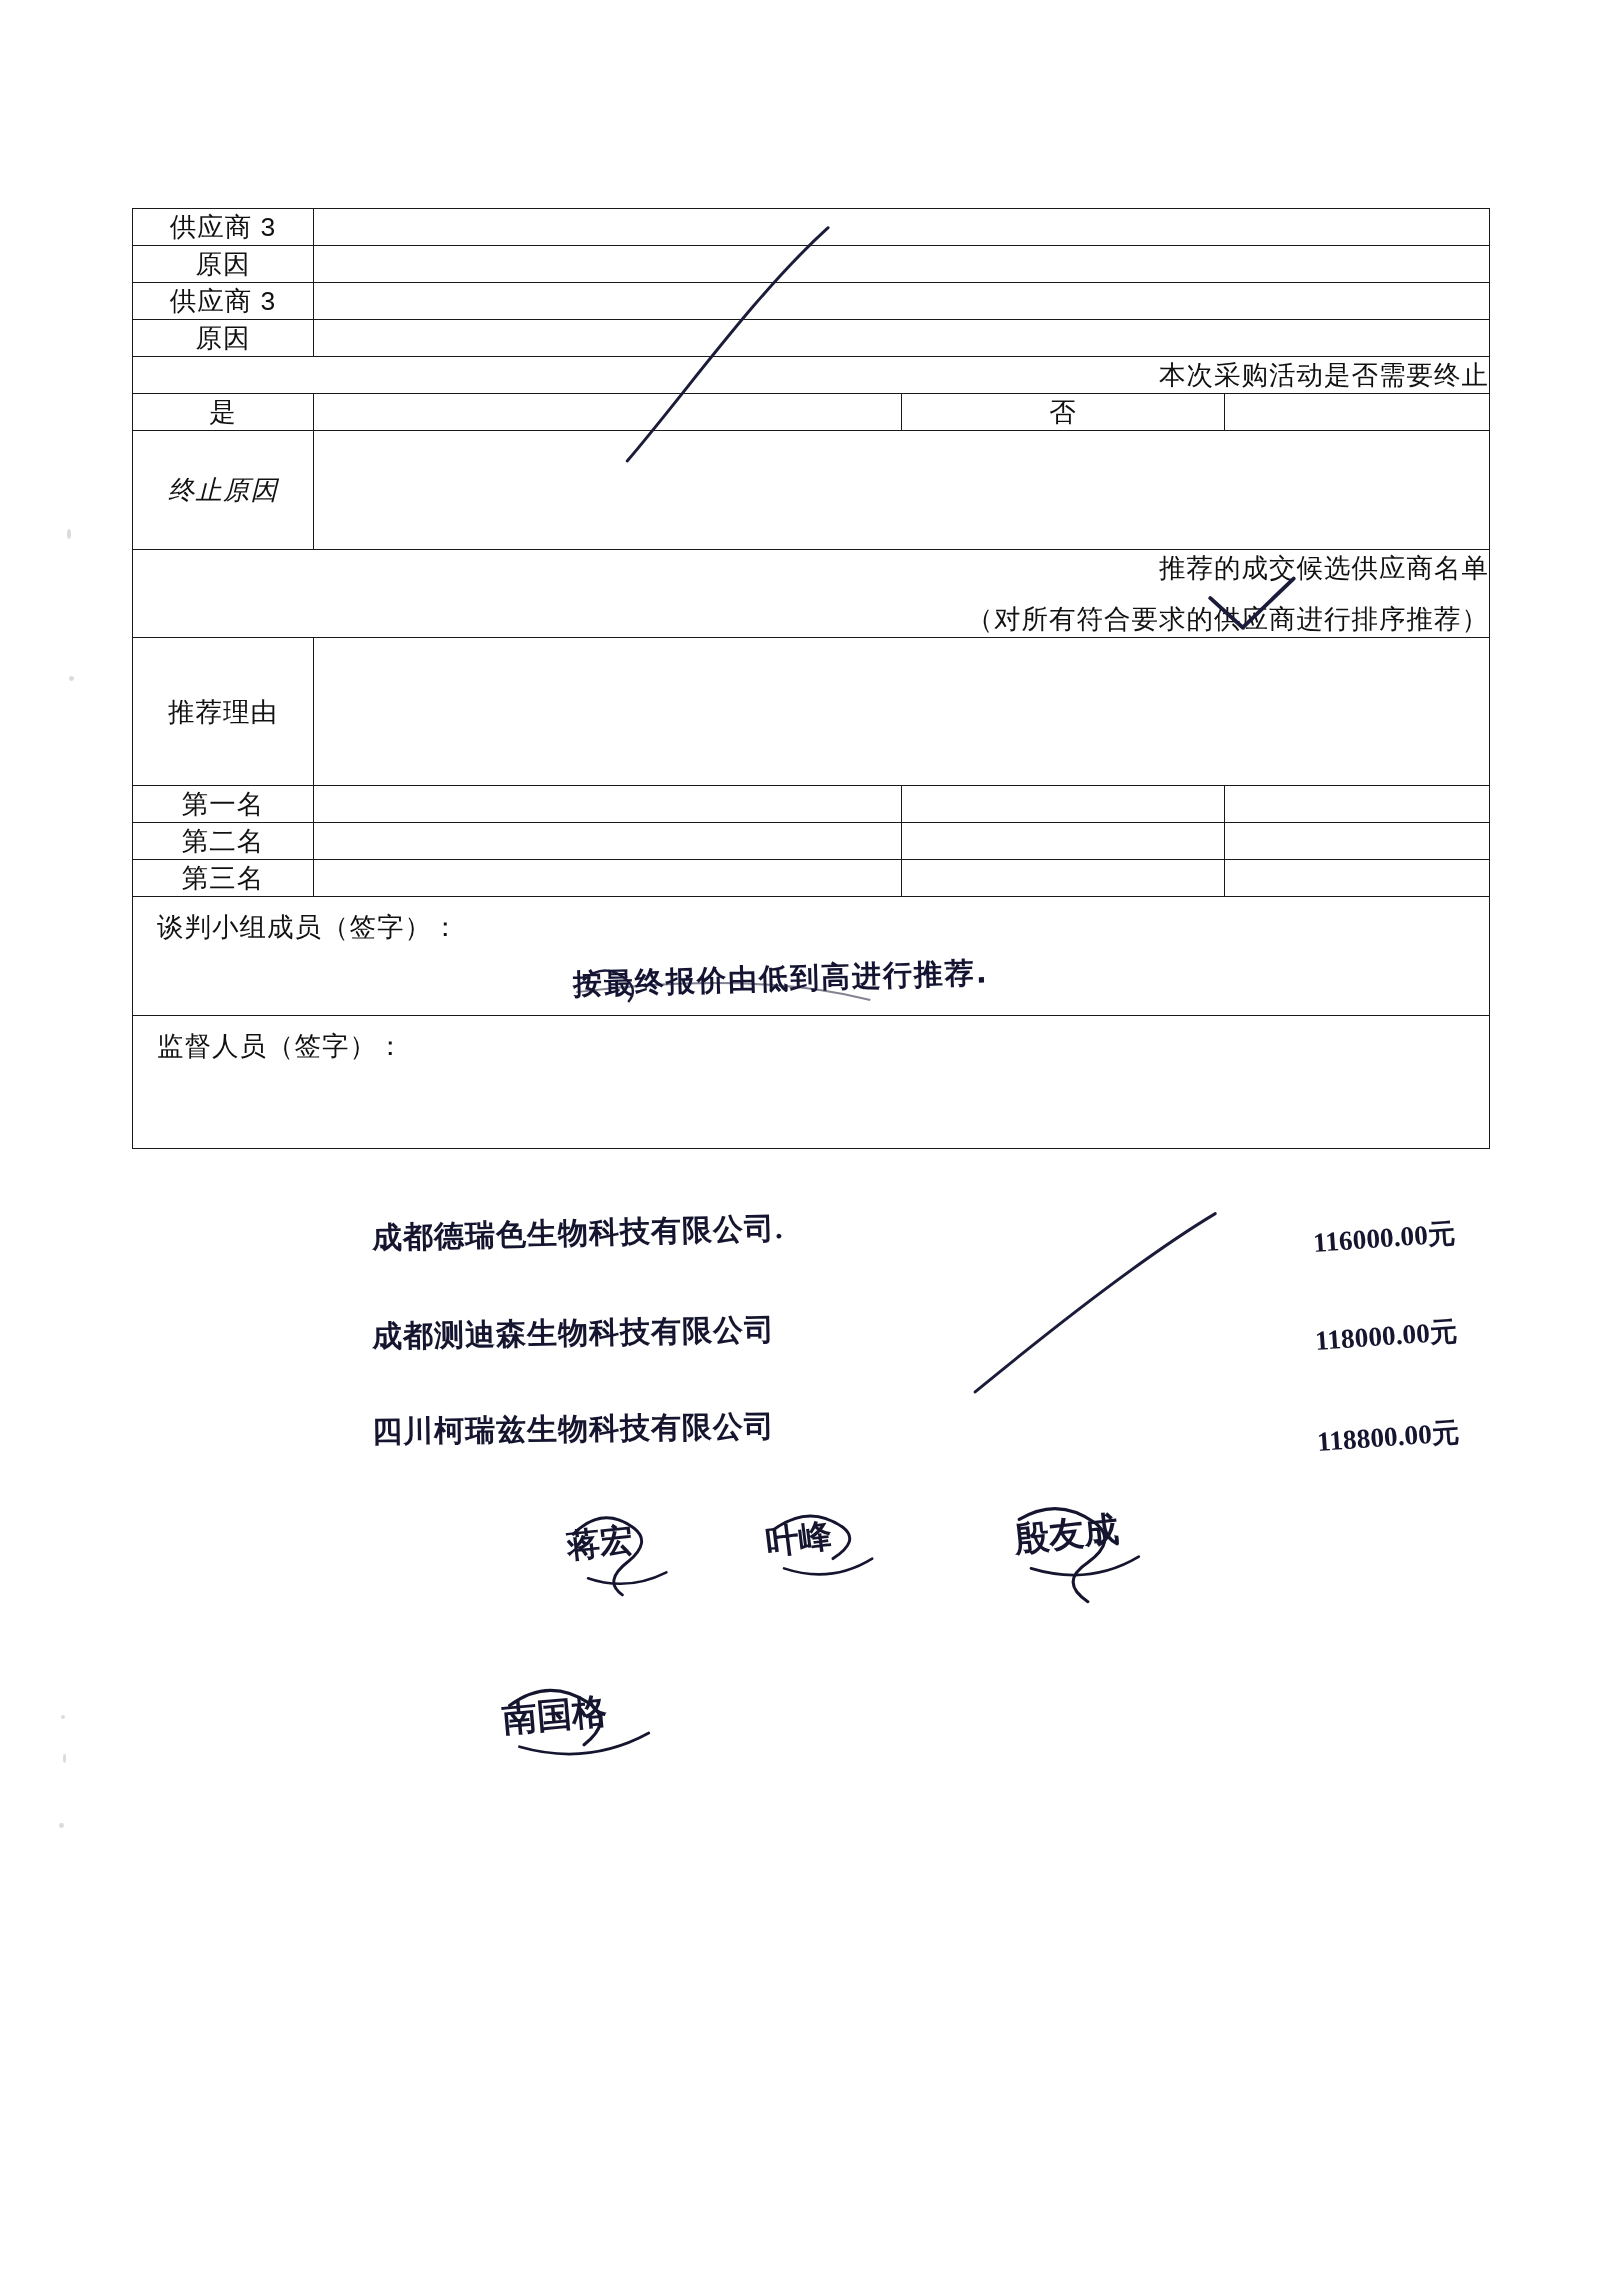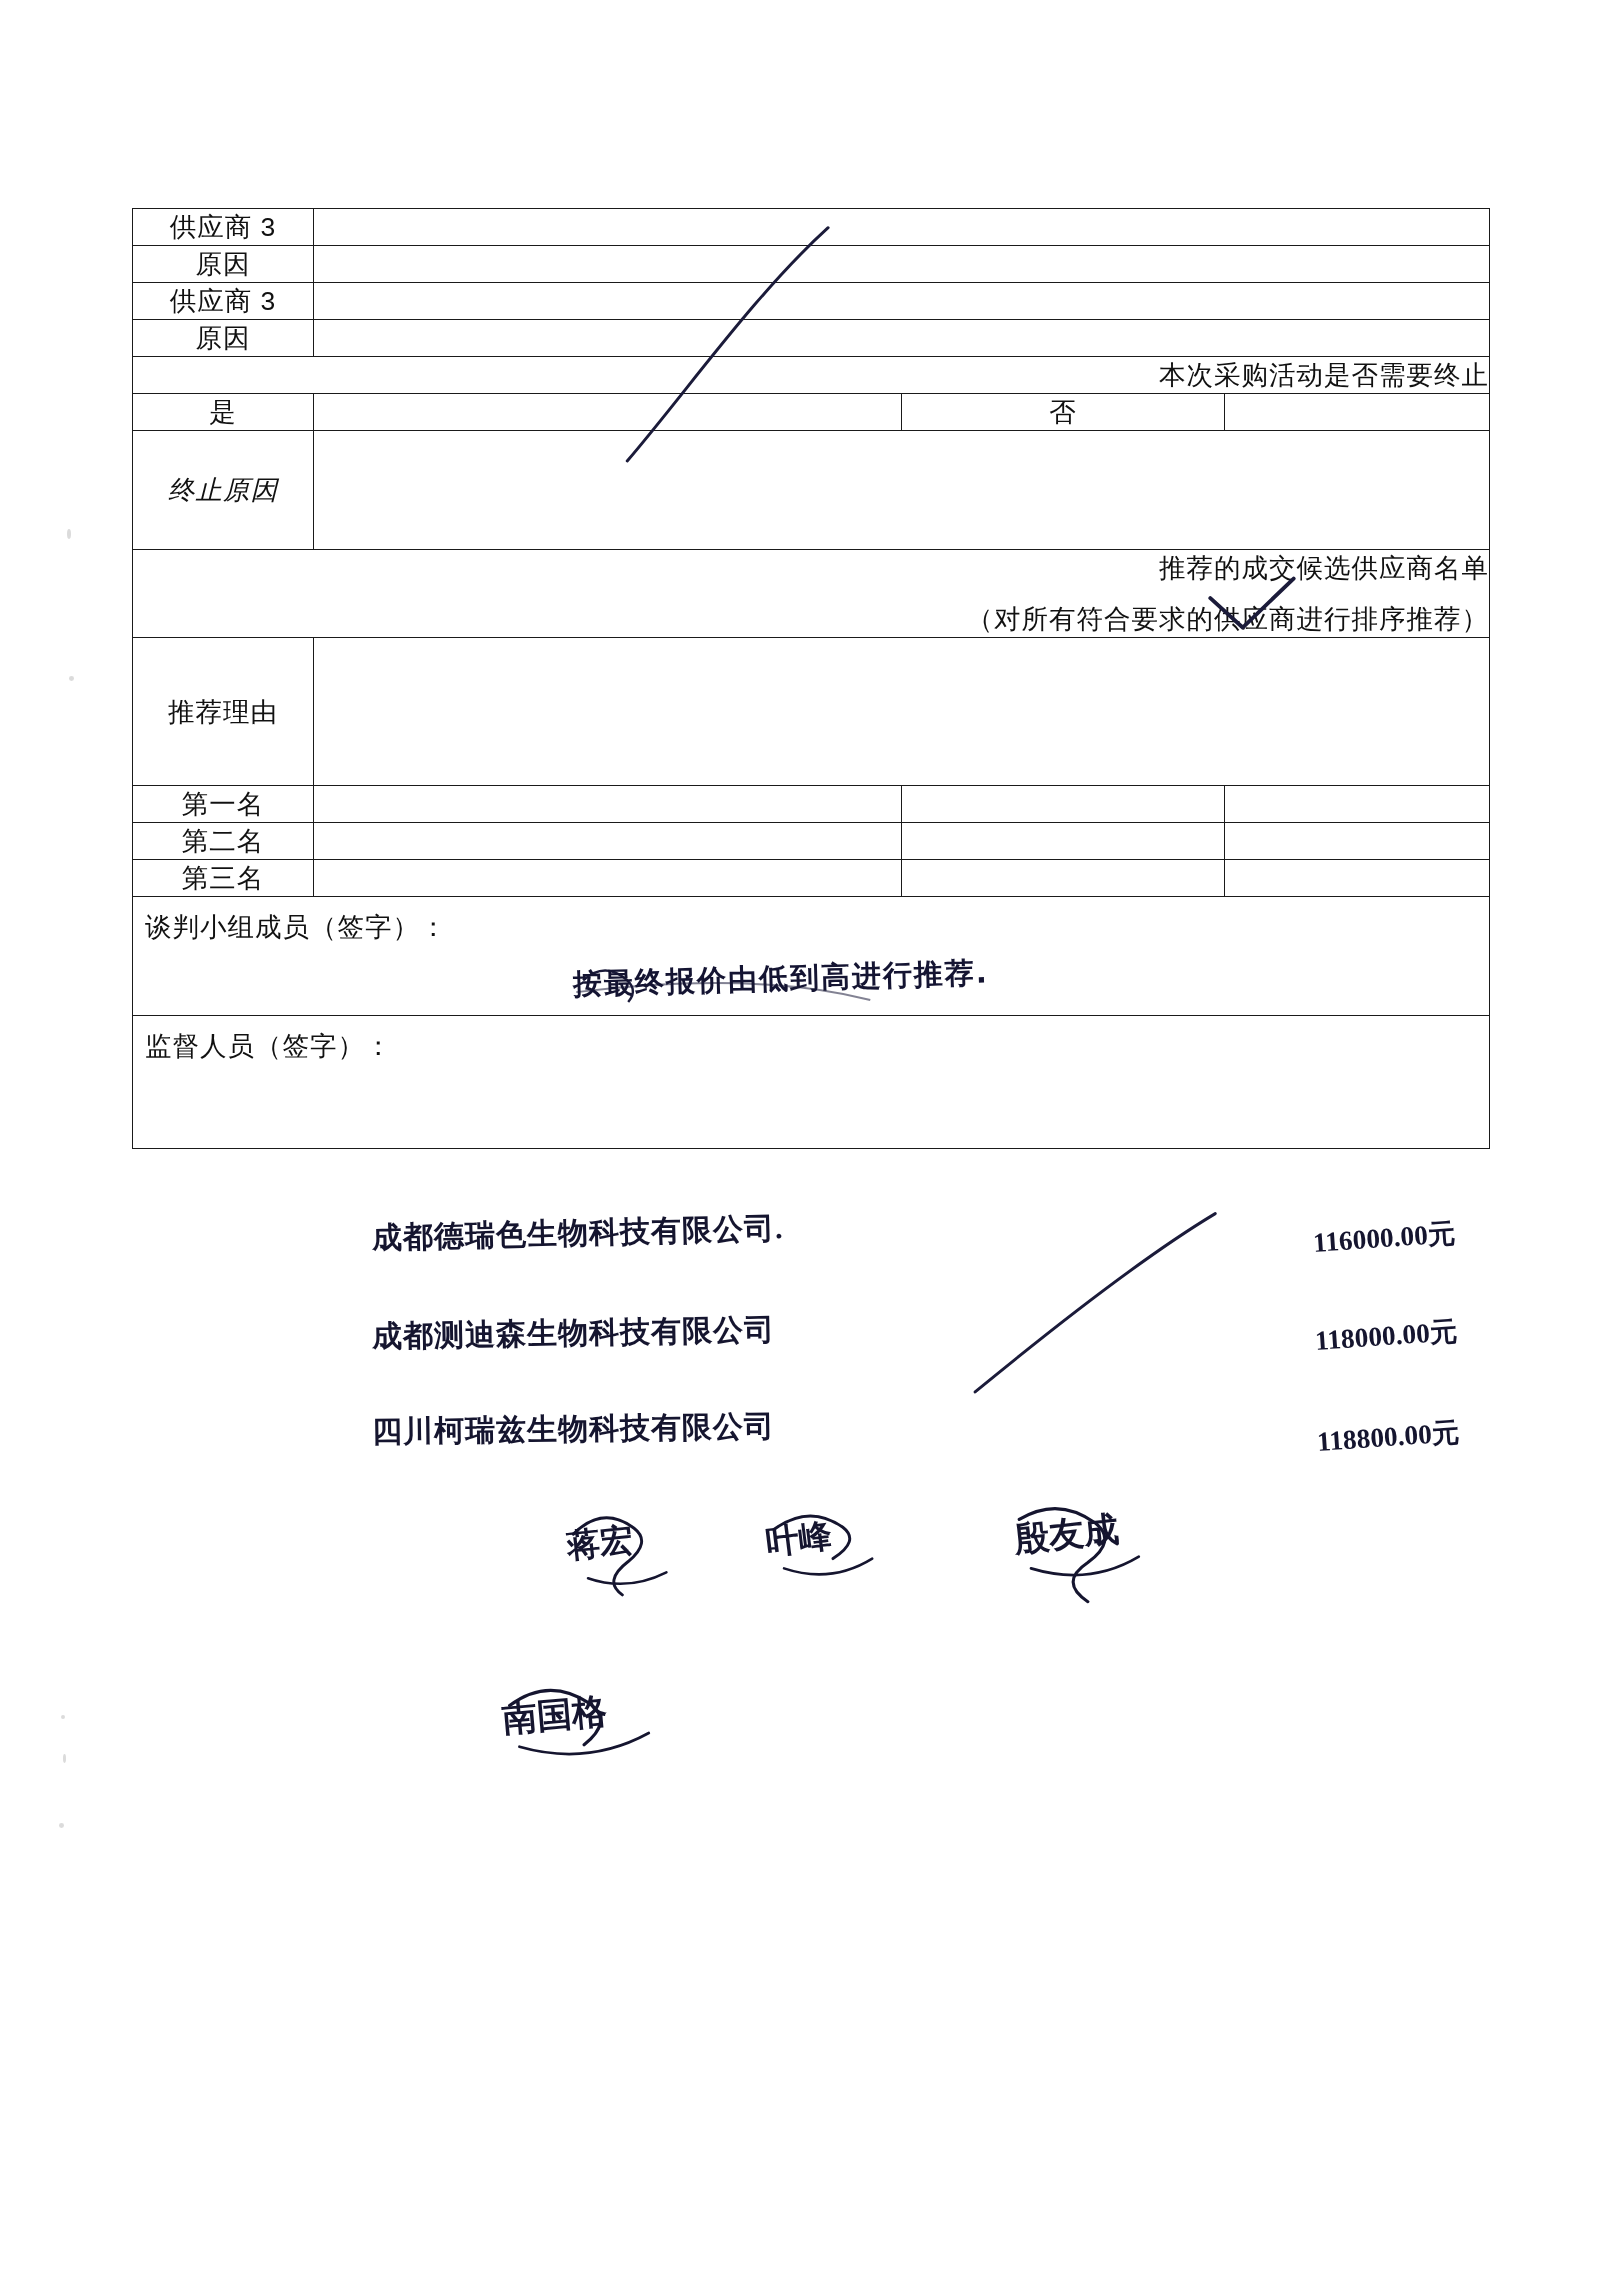--- a/index.html
+++ b/index.html
@@ -84,21 +84,21 @@
   .hand-ink {
     color: #141432;
   }
 
   .sig-area {
     height: 118px;
     position: relative;
   }
   .sig-label {
     position: absolute;
-    left: 12px;
+    left: 24px;
     top: 11.8px;
     font-size: 26.5px;
     letter-spacing: 1px;
   }
 
   .scrawl {
     position: absolute;
     font-family: "Liberation Serif", "DejaVu Serif", serif;
     color: #15152f;
     font-weight: 700;

